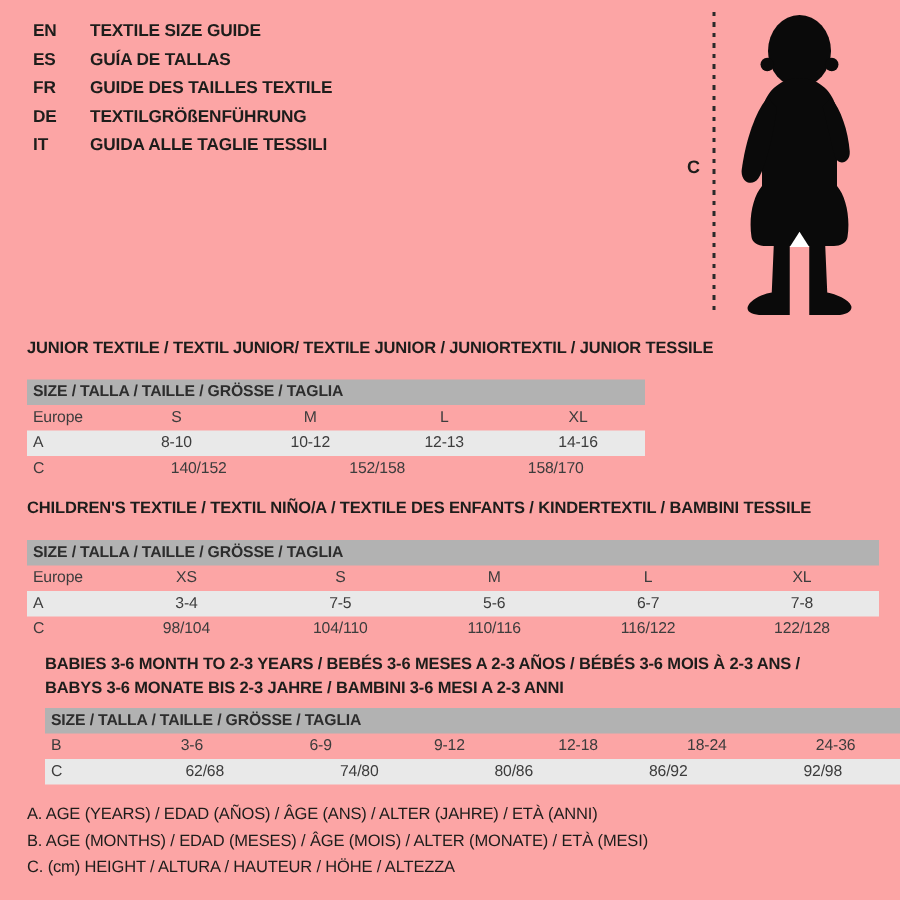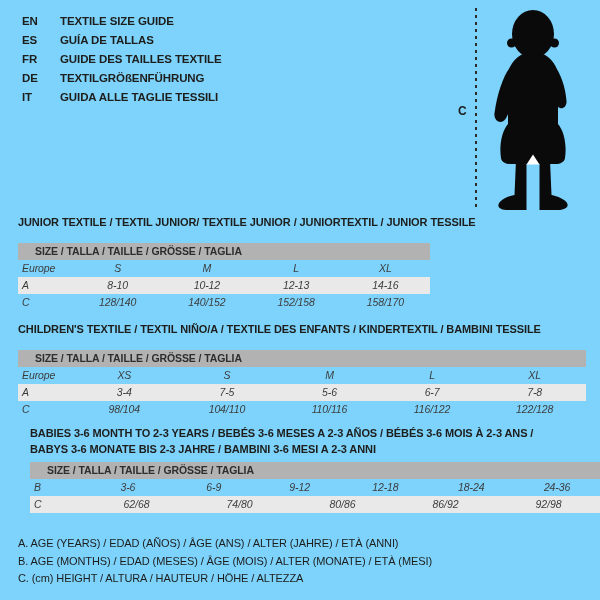--- a/index.html
+++ b/index.html
@@ -1,48 +1,48 @@
 <!DOCTYPE html>
 <html style="--bar: #b2b2b2; --stripe: #e9e9e9;"><head>
 <meta charset="utf-8">
 <style>
   html,body{margin:0;padding:0;background:#fff;}
   .canvas{
-    position:relative;width:600px;height:600px;background:#7dd3fc;overflow:hidden;
+    position:relative;width:600px;height:600px;background:#fca5a5;overflow:hidden;
     font-family:"Liberation Sans",sans-serif;color:#1d1d1b;
     -webkit-font-smoothing:antialiased;
   }
 
   
   .lang-block{position:absolute;left:22px;top:12px;}
   .lang-row{display:flex;height:19px;line-height:19px;font-weight:700;font-size:11.5px;letter-spacing:-0.1px;}
   .lang-code{width:38px;}
 
   
   .figure-area{position:absolute;left:450px;top:4px;width:146px;height:212px;}
   .dotted-line{
     position:absolute;left:25px;top:4px;width:2px;height:202px;
     background-image:repeating-linear-gradient(to bottom,#2a2a2a 0,#2a2a2a 3px,transparent 3px,transparent 7px);
   }
   .c-label{position:absolute;left:8px;top:100px;font-weight:700;font-size:12px;}
   .baby-svg{position:absolute;left:37px;top:2px;}
 
   
   #tables{position:absolute;left:18px;top:212px;width:572px;}
-  .size-table.t0{width:412px;margin-top:2px;}
+  .size-table.t0{width:412px;margin-top:12px;}
   .size-table.t1{width:568px;margin-top:10px;}
   .size-table.t2{width:570px;margin-top:7px;margin-left:12px;}
   .t-titles{margin-bottom:13px;}
   .t2 .t-titles{margin-bottom:5px;}
   .t-title{font-weight:700;font-size:11px;line-height:16px;letter-spacing:-0.1px;white-space:nowrap;}
   .t-header{
     height:17px;line-height:17px;background:var(--bar,#b2b2b2);
-    font-size:10.5px;font-weight:700;color:#2d2d2d;padding-left:17px;letter-spacing:-0.1px;
+    font-size:10.5px;font-weight:700;color:#2d2d2d;padding-left:4px;letter-spacing:-0.1px;
   }
-  .t-row{display:flex;height:17px;line-height:17px;font-size:10.5px;color:#3c3c3c;letter-spacing:-0.1px;font-style:italic;}
+  .t-row{display:flex;height:17px;line-height:17px;font-size:10.5px;color:#3c3c3c;letter-spacing:-0.1px;}
   .t-body .t-row:nth-child(even){background:var(--stripe,#e9e9e9);}
   .t-label{width:51px;padding-left:4px;}
   .t-cell{flex:1;text-align:center;}
 
   
   #legend{position:absolute;left:18px;top:535px;}
   .legend-line{font-weight:400;font-size:11px;line-height:17.5px;letter-spacing:-0.1px;white-space:nowrap;}
 </style>
 </head>
 <body>
@@ -106,21 +106,20 @@
           </div>
           <div class="t-row">
             <span class="t-label">A</span>
             <span class="t-cell">8-10</span>
             <span class="t-cell">10-12</span>
             <span class="t-cell">12-13</span>
             <span class="t-cell">14-16</span>
           </div>
           <div class="t-row">
             <span class="t-label">C</span>
-            <span class="t-cell">128/140</span>
             <span class="t-cell">140/152</span>
             <span class="t-cell">152/158</span>
             <span class="t-cell">158/170</span>
           </div>
         </div>
       </div>
       <div class="size-table t1">
         <div class="t-titles">
           <div class="t-title">CHILDREN'S TEXTILE / TEXTIL NIÑO/A / TEXTILE DES ENFANTS / KINDERTEXTIL / BAMBINI TESSILE</div>
         </div>

